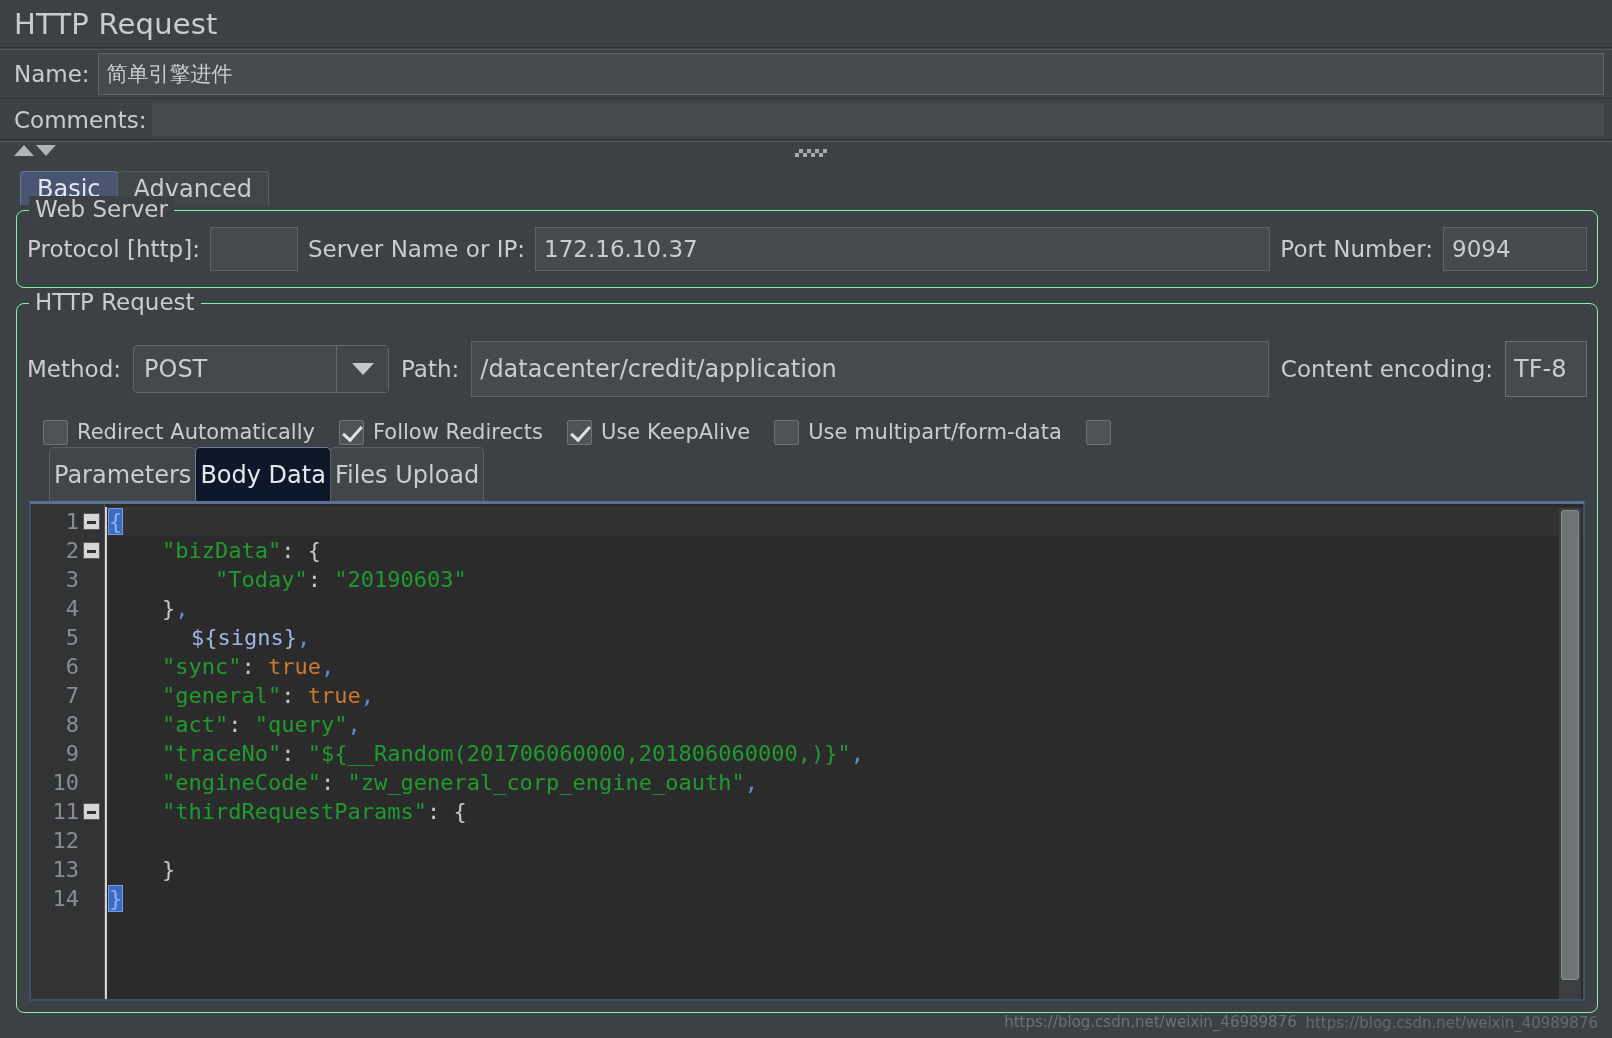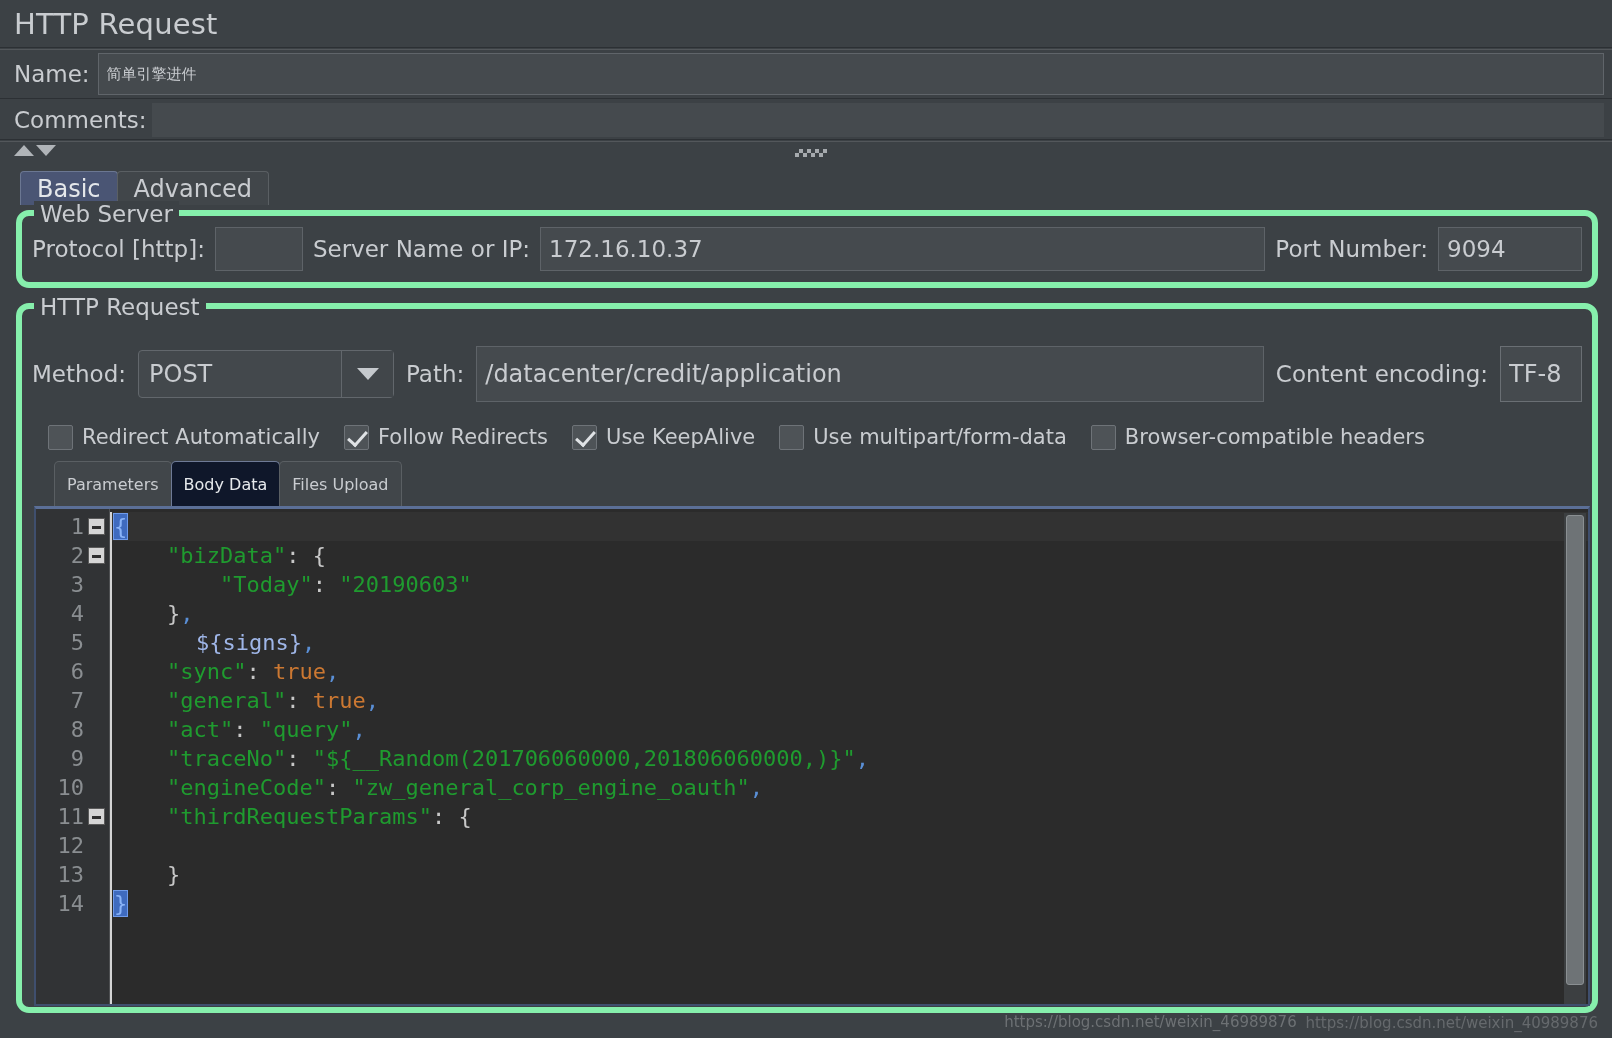--- a/index.html
+++ b/index.html
@@ -50,21 +50,21 @@
     color: #c9ccd0;
     margin-right: 8px;
     white-space: nowrap;
   }
   .name-input {
     flex: 1;
     height: 42px;
     background: #454a4e;
     border: 1px solid #60656a;
     color: #c9ccd0;
-    font-size: 15px;
+    font-size: 21px;
     font-family: "DejaVu Sans", sans-serif;
     padding: 0 8px;
     outline: none;
   }
 
   
   .comments-row {
     position: absolute;
     left: 0; top: 100px;
     width: 1612px; height: 40px;
@@ -144,22 +144,22 @@
   }
   .ttab.active {
     background: #4a5574;
     color: #e4e7ea;
     border-color: #6b7792;
   }
 
   
   .group {
     position: absolute;
-    border: 6px solid #86efac;
-    border-radius: 13px;
+    border: 1px solid #86efac;
+    border-radius: 8px;
   }
   .group-title {
     position: absolute;
     top: -15px; left: 12px;
     background: #3c4145;
     padding: 0 6px;
     font-size: 23px;
     color: #c9ccd0;
     white-space: nowrap;
   }
@@ -275,24 +275,24 @@
 
   
   .inner-tabs {
     position: absolute;
     left: 0; top: 157px;
     width: 100%; height: 40px;
     display: flex; align-items: flex-end;
     padding-left: 32px;
   }
   .itab {
-    height: 45px;
-    padding: 0 12px;
-    display: flex; align-items: center;
-    font-size: 16px;
+    height: 54px;
+    padding: 0 4px;
+    display: flex; align-items: center;
+    font-size: 24px;
     color: #c9ccd0;
     background: #41464a;
     border: 1px solid #5a5f63;
     border-bottom: none;
     border-radius: 5px 5px 0 0;
     margin-right: -1px;
   }
   .itab.active {
     background: #0f172a;
     color: #e6e9ec;
@@ -484,21 +484,20 @@
         <div class="cb-item">
           <div class="cb-box checked"></div>
           <div class="cb-label">Use KeepAlive</div>
         </div>
         <div class="cb-item">
           <div class="cb-box"></div>
           <div class="cb-label">Use multipart/form-data</div>
         </div>
         <div class="cb-item">
           <div class="cb-box"></div>
-          <div class="cb-label">Browser-compatible headers</div>
         </div>
       </div>
 
     <div class="inner-tabs">
       <div class="itab">Parameters</div>
       <div class="itab active">Body Data</div>
       <div class="itab">Files Upload</div>
     </div>
 
     <div class="editor-wrap">

